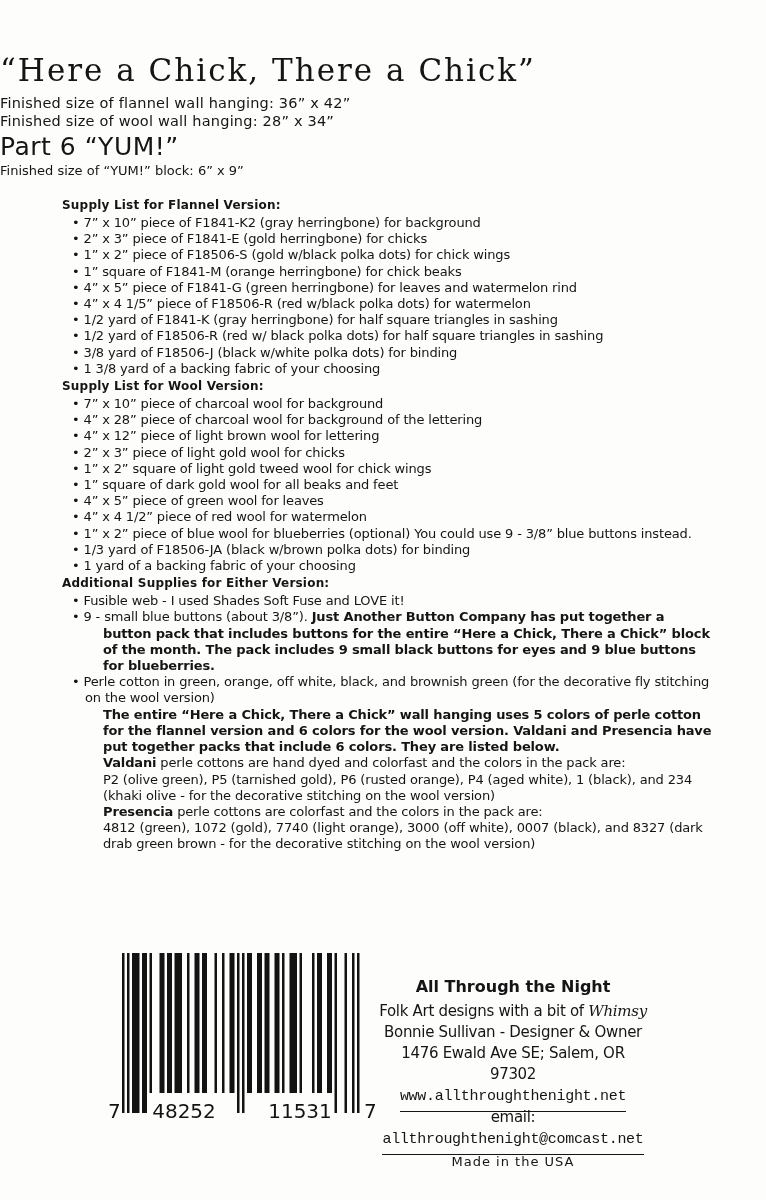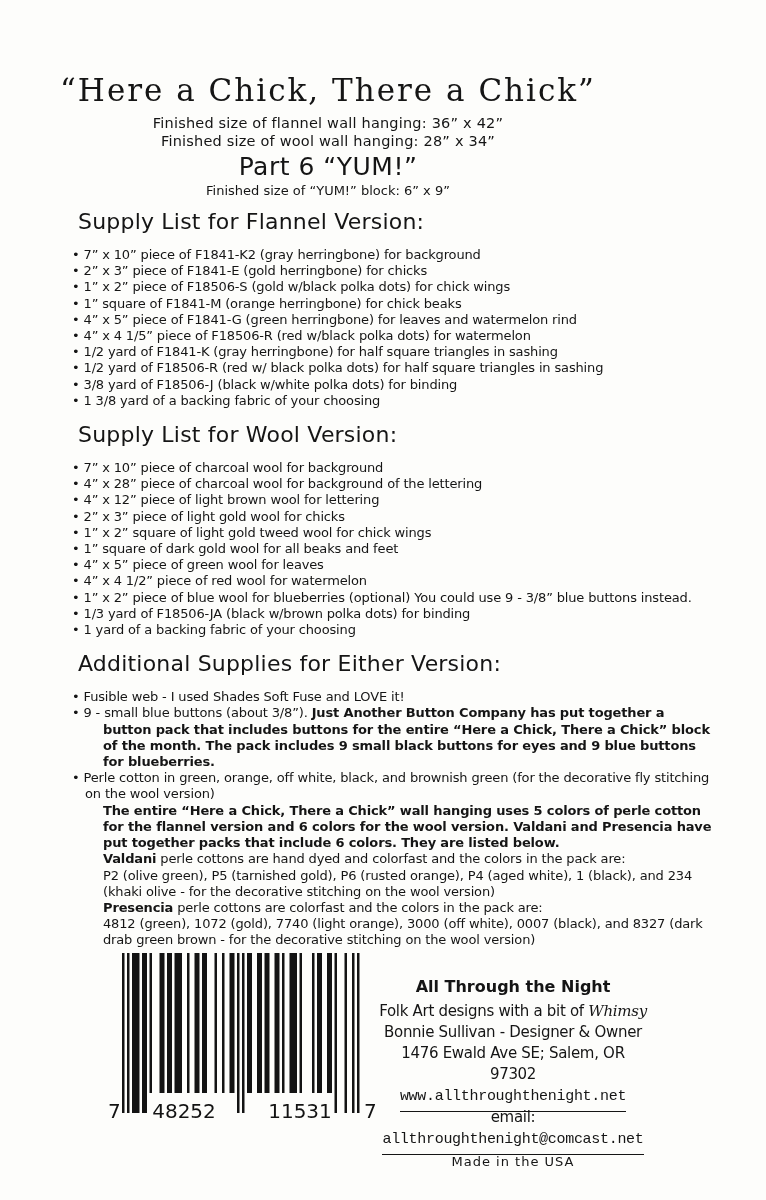--- a/index.html
+++ b/index.html
@@ -11,22 +11,22 @@
     position:relative;
     overflow:hidden;
   }
   .page {
     position:absolute; inset:0;
     background:#fdfdfb;
   }
 
   
   .header {
-    position:absolute; top:72px; left:0; width:656px;
-    text-align:center;
+    position:absolute; top:52px; left:0; width:656px;
+    text-align:left;
   }
   .main-title {
     font-family:"DejaVu Serif", serif;
     font-size:31px; font-weight:normal;
     letter-spacing:2px;
     margin:0 0 6px 0;
   }
   .subtitle {
     font-size:14.5px; line-height:18px; margin:0;
     letter-spacing:0.2px;
@@ -37,22 +37,22 @@
   }
   .part-subtitle {
     font-size:13px; line-height:16px; margin:1px 0 0 0;
   }
 
   
   .content {
     position:absolute; top:196px; left:62px; width:652px;
   }
   h2.section-heading {
-    font-size:22px; line-height:19px; margin:16px; padding:0;
-    font-weight:normal; letter-spacing:0.2px;
+    font-size:12px; line-height:19px; margin:0; padding:0;
+    font-weight:bold; letter-spacing:0.2px;
   }
   ul.supply-list {
     list-style:none; margin:0; padding:0 0 0 10px;
   }
   ul.supply-list li {
     font-size:13px; line-height:16.2px;
     letter-spacing:-0.15px;
     padding-left:13px; text-indent:-13px;
   }
   ul.supply-list li::before { content:"\2022\00a0"; }

